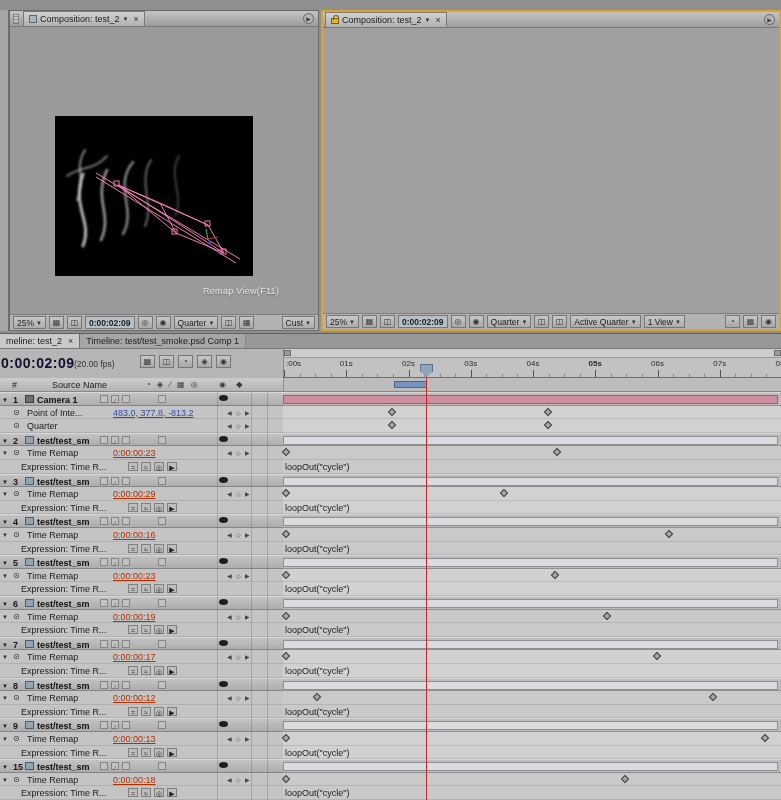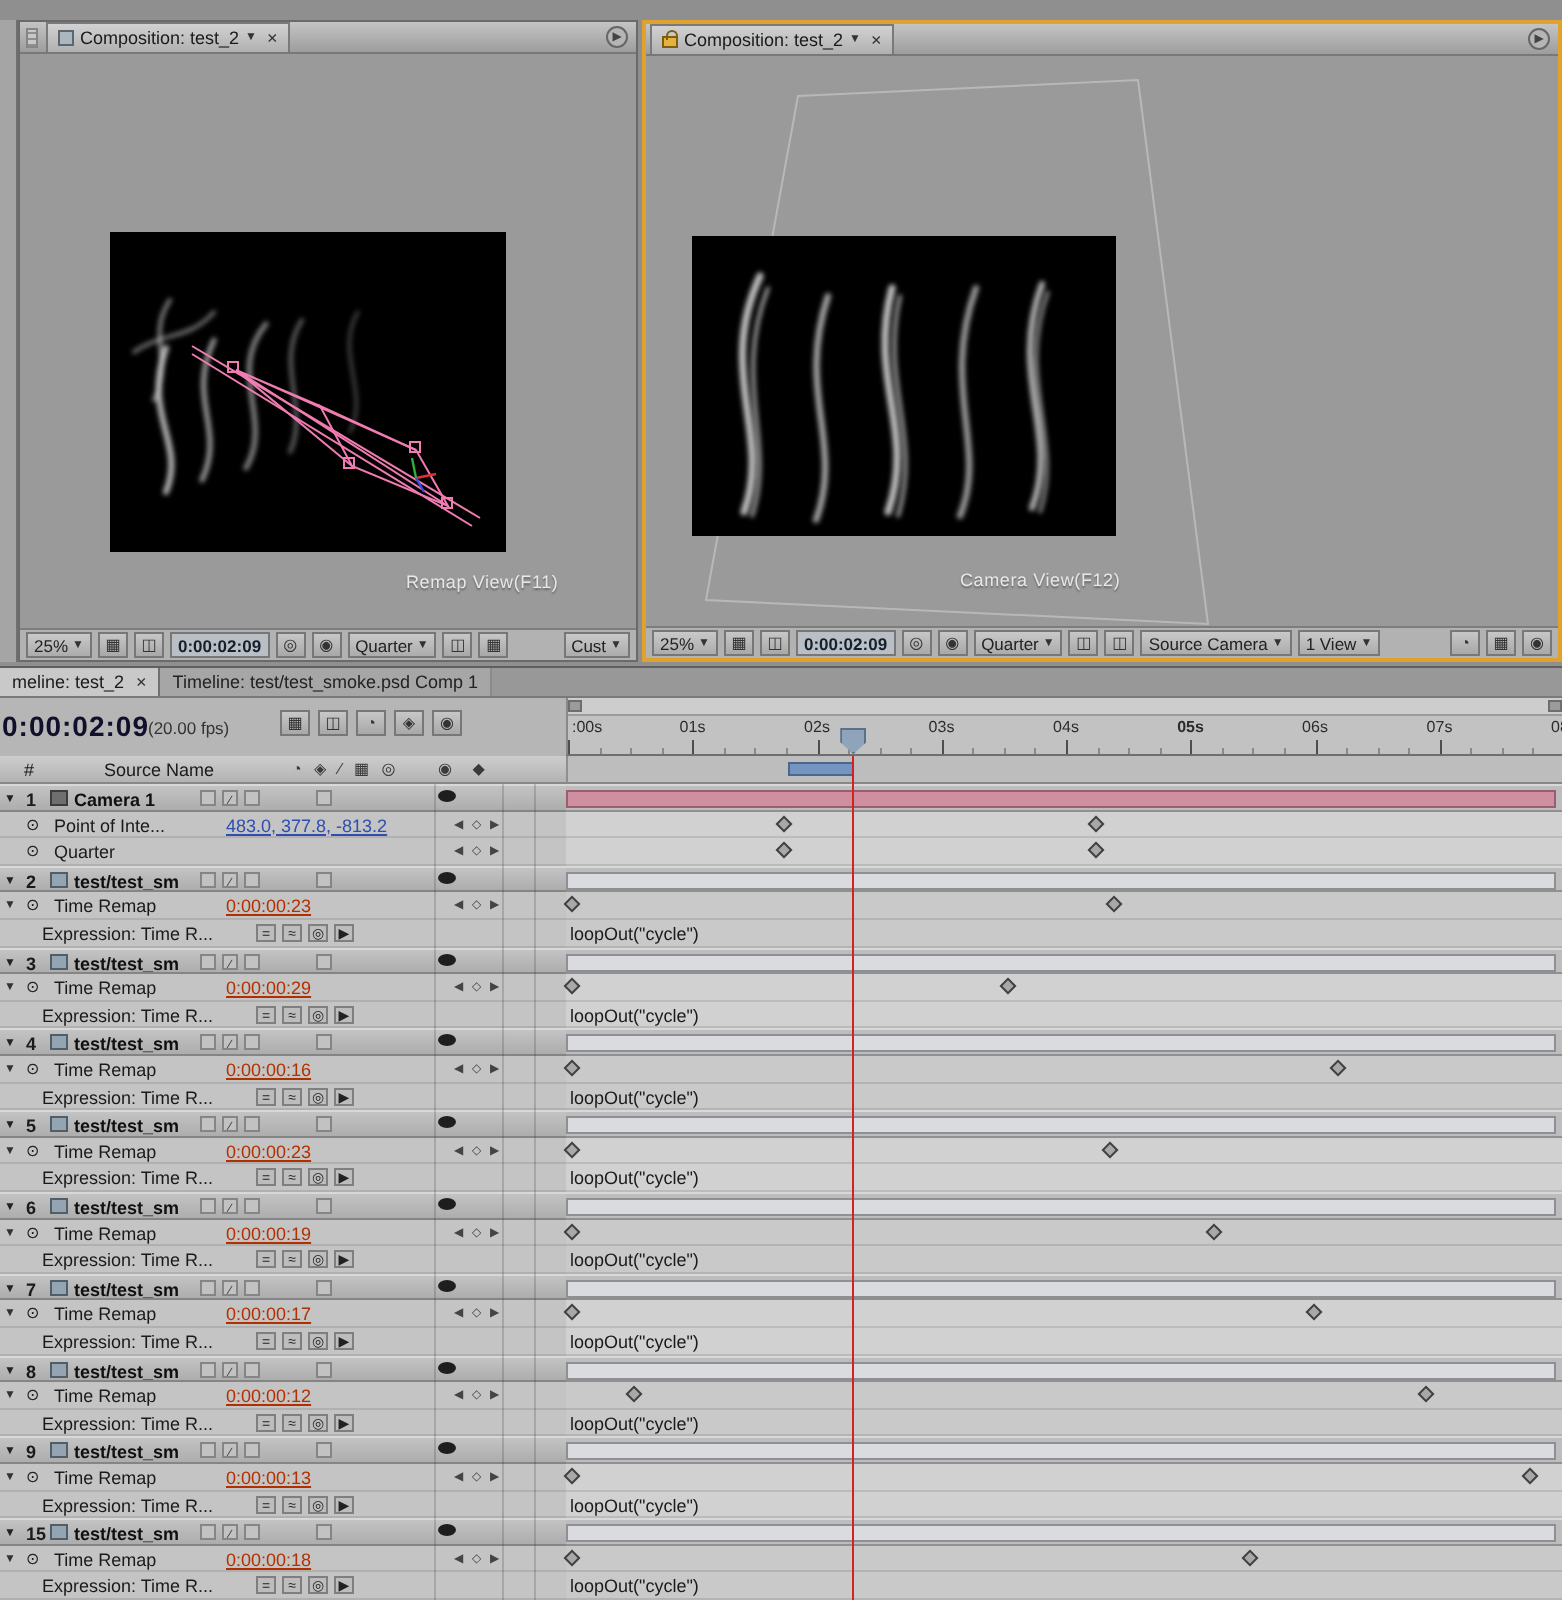--- a/index.html
+++ b/index.html
@@ -171,58 +171,38 @@
   <div class="viewer-panel" id="vp-right" style="border-color: rgb(224, 162, 46);">
     <div class="tabbar">
       <div class="tab">
         <span class="lock"></span>
         <span>Composition: test_2</span>
         <span class="da">▼</span>
         <span class="tclose">×</span>
       </div>
       <div class="panel-menu-btn"><span>▶</span></div>
     </div>
-    <div class="viewer">
-      <svg class="overlay" width="456" height="285" viewBox="0 0 456 285">
-        <polygon points="76,20 246,12 281,284 30,272" fill="none" stroke="#b8b8b8" stroke-width="1"></polygon>
-      </svg>
-      <div class="compframe">
-        <svg width="212" height="150" viewBox="0 0 212 150">
-          <g fill="none" stroke="#e6e6e6" stroke-linecap="round" style="filter:blur(1.4px)">
-            <path d="M26,138 C40,100 12,68 34,20" stroke-width="3.5" opacity="0.85"></path>
-            <path d="M30,140 C42,104 20,72 38,26" stroke-width="1.5" opacity="0.9"></path>
-            <path d="M62,142 C76,104 52,78 68,30" stroke-width="3" opacity="0.75"></path>
-            <path d="M98,138 C112,98 88,72 100,26" stroke-width="3.5" opacity="0.85"></path>
-            <path d="M103,140 C115,100 94,74 104,30" stroke-width="1.5" opacity="0.9"></path>
-            <path d="M134,140 C148,106 124,76 142,26" stroke-width="3" opacity="0.7"></path>
-            <path d="M170,136 C184,100 158,70 175,24" stroke-width="3" opacity="0.8"></path>
-            <path d="M174,138 C186,102 162,72 178,28" stroke-width="1.2" opacity="0.9"></path>
-          </g>
-        </svg>
-      </div>
-      <div class="view-label">Camera View(F12)</div>
-    </div>
     <div class="viewer-toolbar">
       <div class="dd">
           <span>25%</span>
           <span class="da">▼</span>
         </div>
       <div class="ib">▦</div>
       <div class="ib">◫</div>
       <div class="dd tcbox">0:00:02:09</div>
       <div class="ib">◎</div>
       <div class="ib">◉</div>
       <div class="dd">
           <span>Quarter</span>
           <span class="da">▼</span>
         </div>
       <div class="ib">◫</div>
       <div class="ib">◫</div>
       <div class="dd">
-          <span>Source Camera</span>
+          <span>Active Quarter</span>
           <span class="da">▼</span>
         </div>
       <div class="dd">
           <span>1 View</span>
           <span class="da">▼</span>
         </div>
       <div class="spacer"></div>
       <div class="ib">◔</div>
       <div class="ib">▦</div>
       <div class="ib">◉</div>

